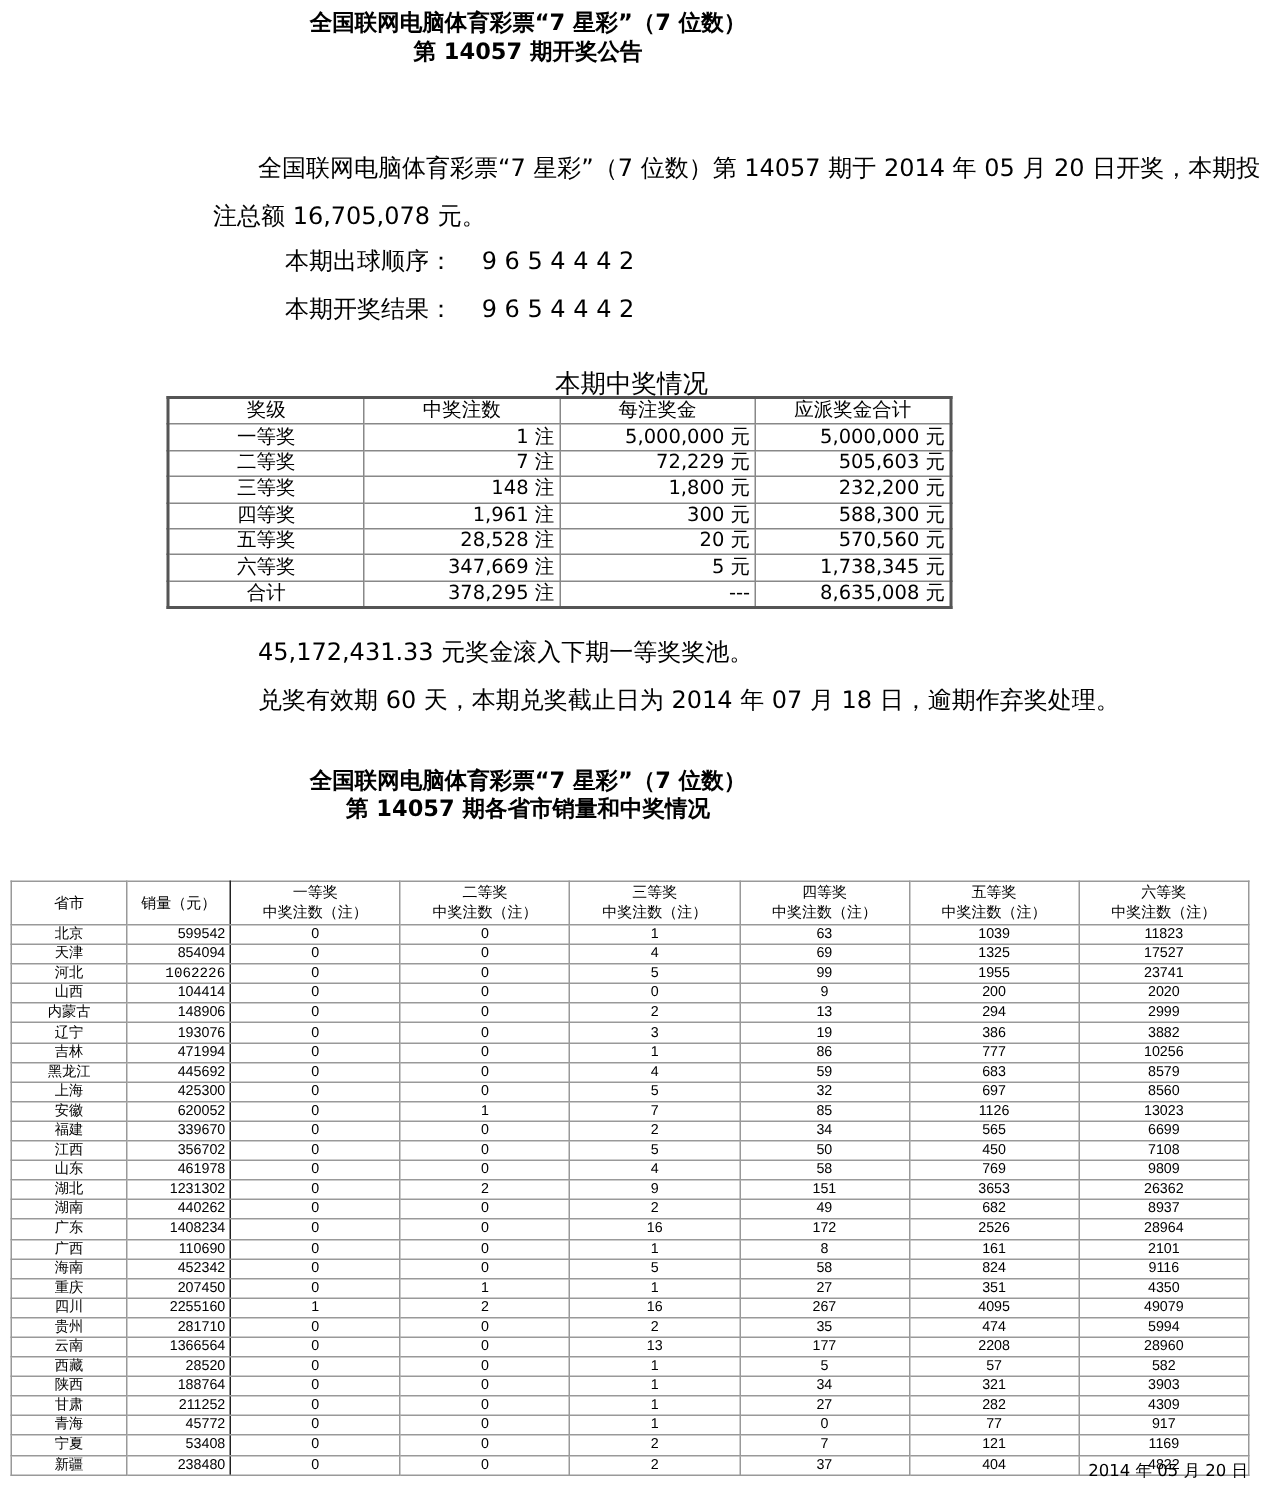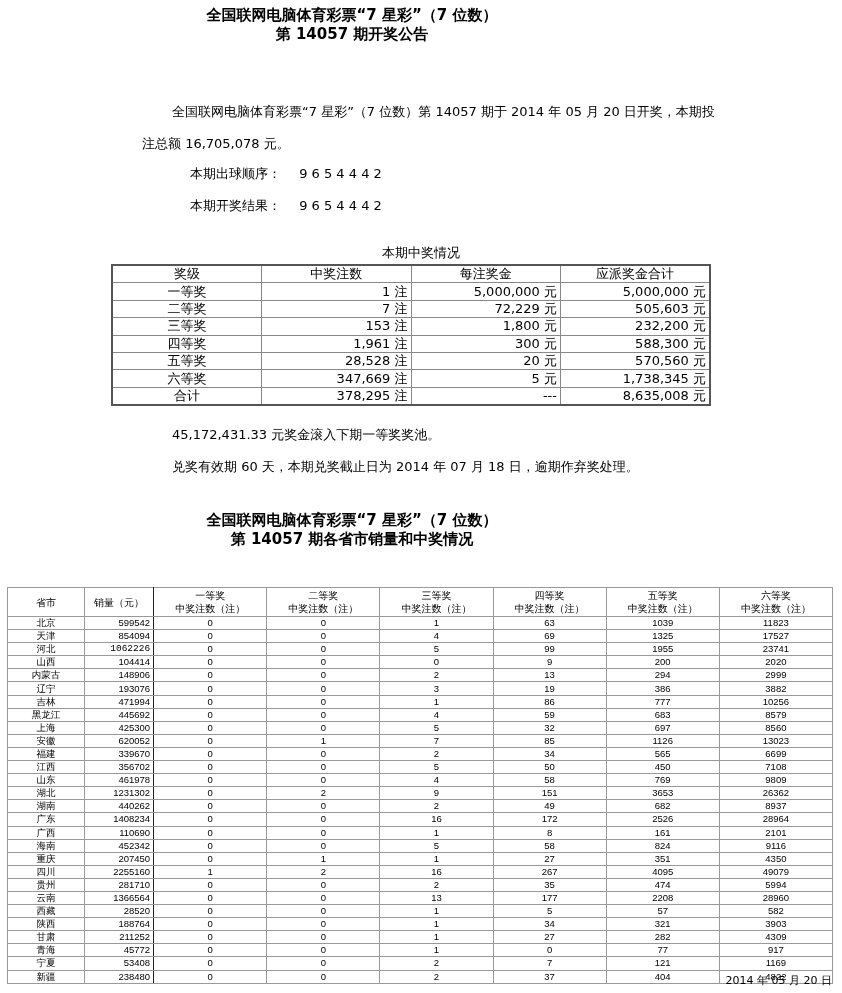--- a/index.html
+++ b/index.html
@@ -1,27 +1,27 @@
 <!DOCTYPE html>
 <html><head>
 <meta charset="utf-8">
 <style>
   html, body { margin:0; padding:0; background:#fff; }
   body { width:842px; height:993px; position:relative; overflow:hidden; font-family:"DejaVu Sans", "Liberation Sans", sans-serif; color:#000; }
   .abs { position:absolute; }
   .title { left:0; width:704px; text-align:center; font-size:15px; font-weight:bold; line-height:20px; }
-  .para { font-size:13px; line-height:18px; white-space:nowrap; }
+  .para { font-size:16px; line-height:18px; white-space:nowrap; }
   
-  table.prize { position:absolute; left:111px; top:264px; width:600px; border-collapse:collapse; font-size:13px; }
+  table.prize { position:absolute; left:111px; top:264px; width:524px; border-collapse:collapse; font-size:13px; }
   table.prize th, table.prize td { border:1px solid #888; height:16.4px; padding:0 3px; line-height:16px; }
   table.prize th { font-weight:normal; text-align:center; }
   table.prize td.c { text-align:center; }
   table.prize td.r { text-align:right; }
   table.prize { border:2px solid #555; }
-  .prize-caption { left:0; width:842px; top:244px; text-align:center; font-size:13px; }
+  .prize-caption { left:0; width:842px; top:244px; text-align:center; font-size:17px; }
   
   table.prov { position:absolute; left:7px; top:587px; width:826px; border-collapse:collapse; font-size:9.5px; font-family:"Liberation Sans", sans-serif; border:1.5px solid #222; }
   table.prov th { font-weight:normal; font-size:10px; line-height:13px; height:28px; border:1px solid #999; text-align:center; padding:0; }
   table.prov td { border:1px solid #999; height:12.1px; line-height:12px; padding:0 3px; text-align:center; }
   table.prov td.r { text-align:right; }
   table.prov col.c0 { width:77px; } table.prov col.c1 { width:69px; }
   table.prov col.cx { width:113px; }
   .footer-date { right:10px; top:973px; font-size:11px; }
 </style>
 </head>
@@ -66,21 +66,21 @@
         <td class="r">5,000,000 元</td>
       </tr>
       <tr>
         <td class="c">二等奖</td>
         <td class="r">7 注</td>
         <td class="r">72,229 元</td>
         <td class="r">505,603 元</td>
       </tr>
       <tr>
         <td class="c">三等奖</td>
-        <td class="r">153 注</td>
+        <td class="r">148 注</td>
         <td class="r">1,800 元</td>
         <td class="r">232,200 元</td>
       </tr>
       <tr>
         <td class="c">四等奖</td>
         <td class="r">1,961 注</td>
         <td class="r">300 元</td>
         <td class="r">588,300 元</td>
       </tr>
       <tr>

